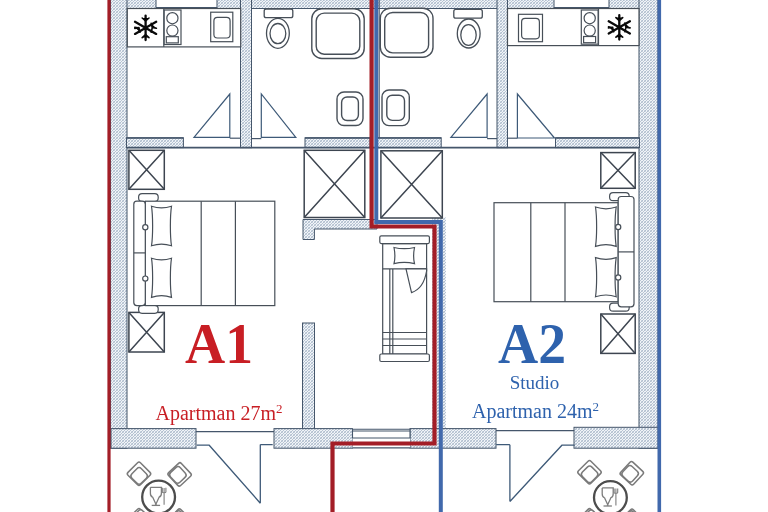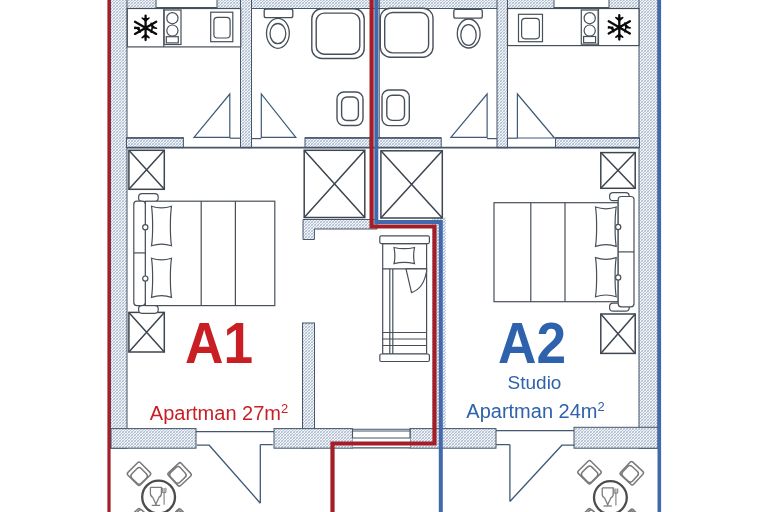--- a/index.html
+++ b/index.html
@@ -1,17 +1,17 @@
 <!DOCTYPE html>
 <html><head>
 <meta charset="utf-8">
 <style>
   html,body{margin:0;padding:0;background:#ffffff;}
   #page{width:768px;height:512px;position:relative;overflow:hidden;background:#ffffff;
-        font-family:Liberation Sans, sans-serif;}
+        font-family:Liberation Serif, serif;}
 </style>
 </head>
 <body>
 <div id="page">
 <svg width="768" height="512" viewBox="0 0 768 512" xmlns="http://www.w3.org/2000/svg">
 <defs>
   <pattern id="hat" width="3.0" height="3.0" patternUnits="userSpaceOnUse">
     <rect width="3.0" height="3.0" fill="#f0f4f8"></rect>
     <path d="M-0.75,0.75 L0.75,-0.75 M0,3 L3,0 M2.25,3.75 L3.75,2.25" stroke="#a5b5c7" stroke-width="0.85" stroke-linecap="butt"></path>
     <path d="M-0.75,2.25 L0.75,3.75 M0,0 L3,3 M2.25,-0.75 L3.75,0.75" stroke="#bac6d3" stroke-width="0.7" stroke-linecap="butt"></path>

